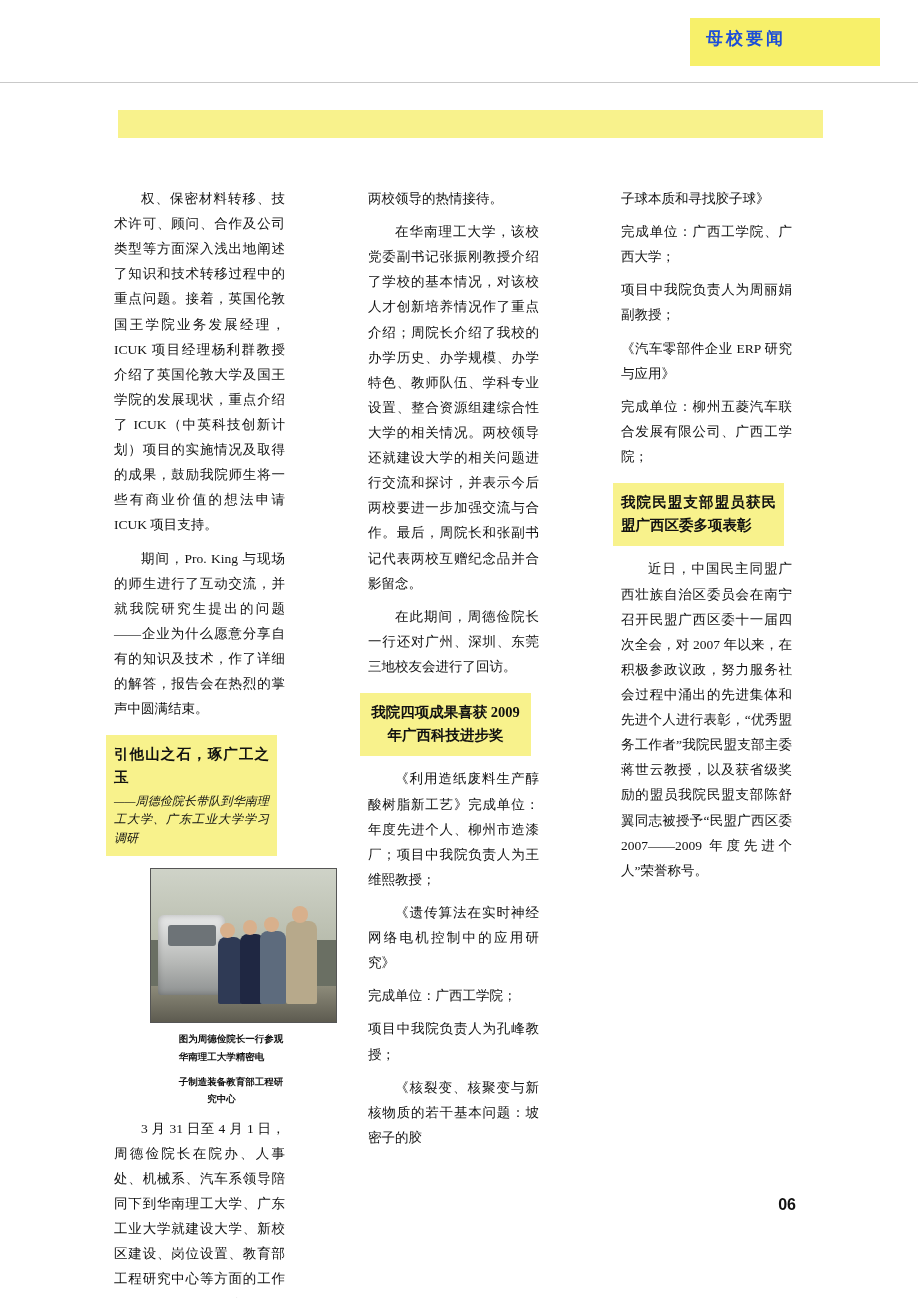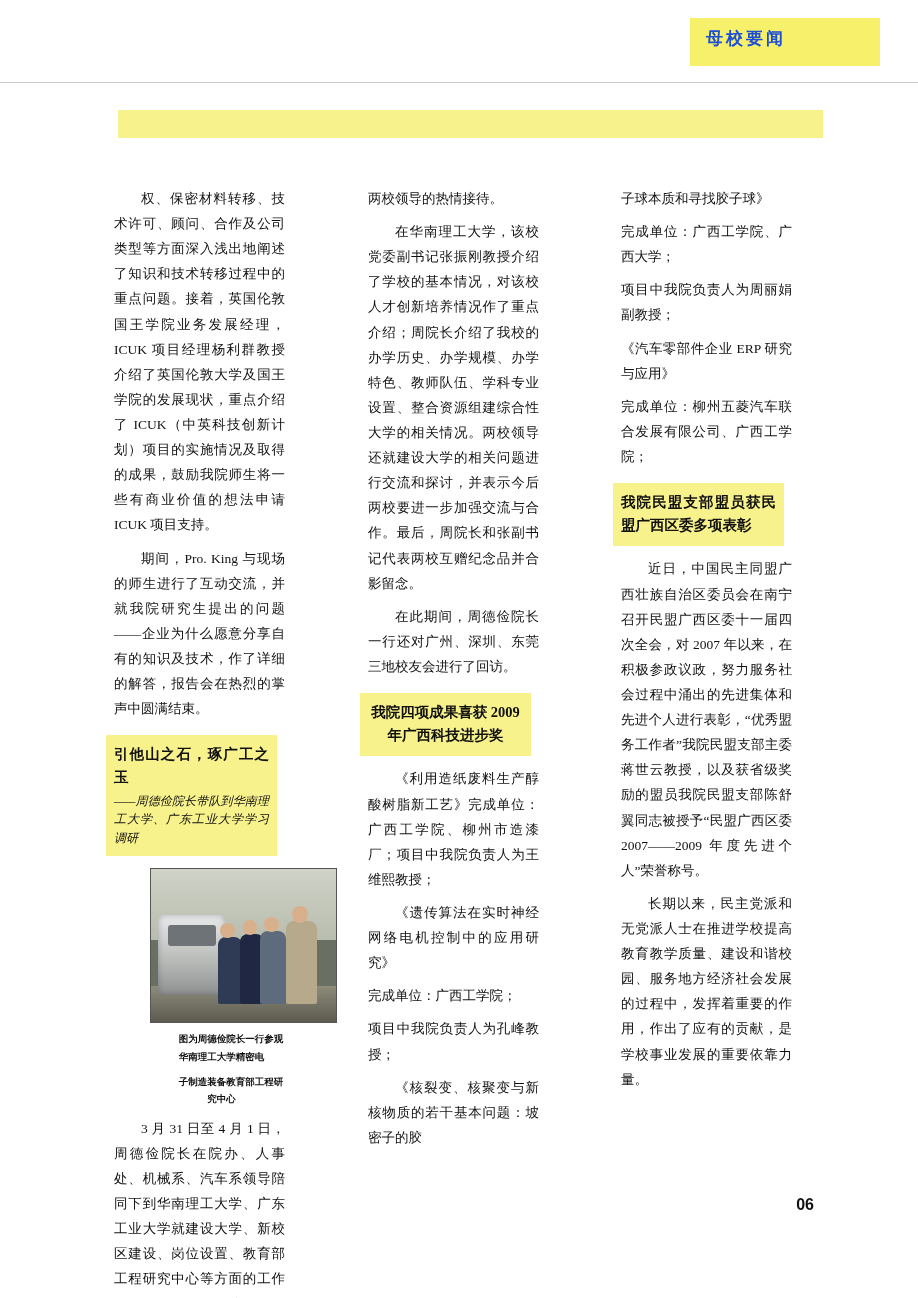--- a/index.html
+++ b/index.html
@@ -143,21 +143,21 @@
     line-height: 1.8;
     text-align: center;
     color: #111;
     text-indent: 0;
     margin: 3px 0 0 0;
     font-weight: bold;
   }
 
   .page-num {
     position: absolute;
-    right: 104px;
+    right: 122px;
     top: 1196px;
     font-size: 16px;
     font-weight: bold;
     color: #111;
     font-family: "Liberation Sans", sans-serif;
   }
 </style>
 </head>
 <body>
 
@@ -198,35 +198,34 @@
 
 <div class="col" id="col2">
   <p class="noindent">两校领导的热情接待。</p>
   <p>在华南理工大学，该校党委副书记张振刚教授介绍了学校的基本情况，对该校人才创新培养情况作了重点介绍；周院长介绍了我校的办学历史、办学规模、办学特色、教师队伍、学科专业设置、整合资源组建综合性大学的相关情况。两校领导还就建设大学的相关问题进行交流和探讨，并表示今后两校要进一步加强交流与合作。最后，周院长和张副书记代表两校互赠纪念品并合影留念。</p>
   <p>在此期间，周德俭院长一行还对广州、深圳、东莞三地校友会进行了回访。</p>
 
   <div class="headline center">
     <span>我院四项成果喜获 2009 年广西科技进步奖</span>
   </div>
 
-  <p>《利用造纸废料生产醇酸树脂新工艺》完成单位：广西工学院、柳州市造漆厂；项目中我院负责人为王维熙教授；</p>
+  <p>《利用造纸废料生产醇酸树脂新工艺》完成单位：年度先进个人、柳州市造漆厂；项目中我院负责人为王维熙教授；</p>
   <p>《遗传算法在实时神经网络电机控制中的应用研究》</p>
   <p class="noindent">完成单位：广西工学院；</p>
   <p class="noindent">项目中我院负责人为孔峰教授；</p>
   <p>《核裂变、核聚变与新核物质的若干基本问题：坡密子的胶</p>
 </div>
 
 <div class="col" id="col3">
   <p class="noindent">子球本质和寻找胶子球》</p>
   <p class="noindent">完成单位：广西工学院、广西大学；</p>
   <p class="noindent">项目中我院负责人为周丽娟副教授；</p>
   <p class="noindent">《汽车零部件企业 ERP 研究与应用》</p>
   <p class="noindent">完成单位：柳州五菱汽车联合发展有限公司、广西工学院；</p>
 
   <div class="headline">
     <span>我院民盟支部盟员获民盟广西区委多项表彰</span>
   </div>
 
   <p>近日，中国民主同盟广西壮族自治区委员会在南宁召开民盟广西区委十一届四次全会，对 2007 年以来，在积极参政议政，努力服务社会过程中涌出的先进集体和先进个人进行表彰，“优秀盟务工作者”我院民盟支部主委蒋世云教授，以及获省级奖励的盟员我院民盟支部陈舒翼同志被授予“民盟广西区委2007——2009 年度先进个人”荣誉称号。</p>
-  <p>长期以来，民主党派和无党派人士在推进学校提高教育教学质量、建设和谐校园、服务地方经济社会发展的过程中，发挥着重要的作用，作出了应有的贡献，是学校事业发展的重要依靠力量。</p>
 </div>
 
 <div class="page-num">06</div>
 
 </body></html>

